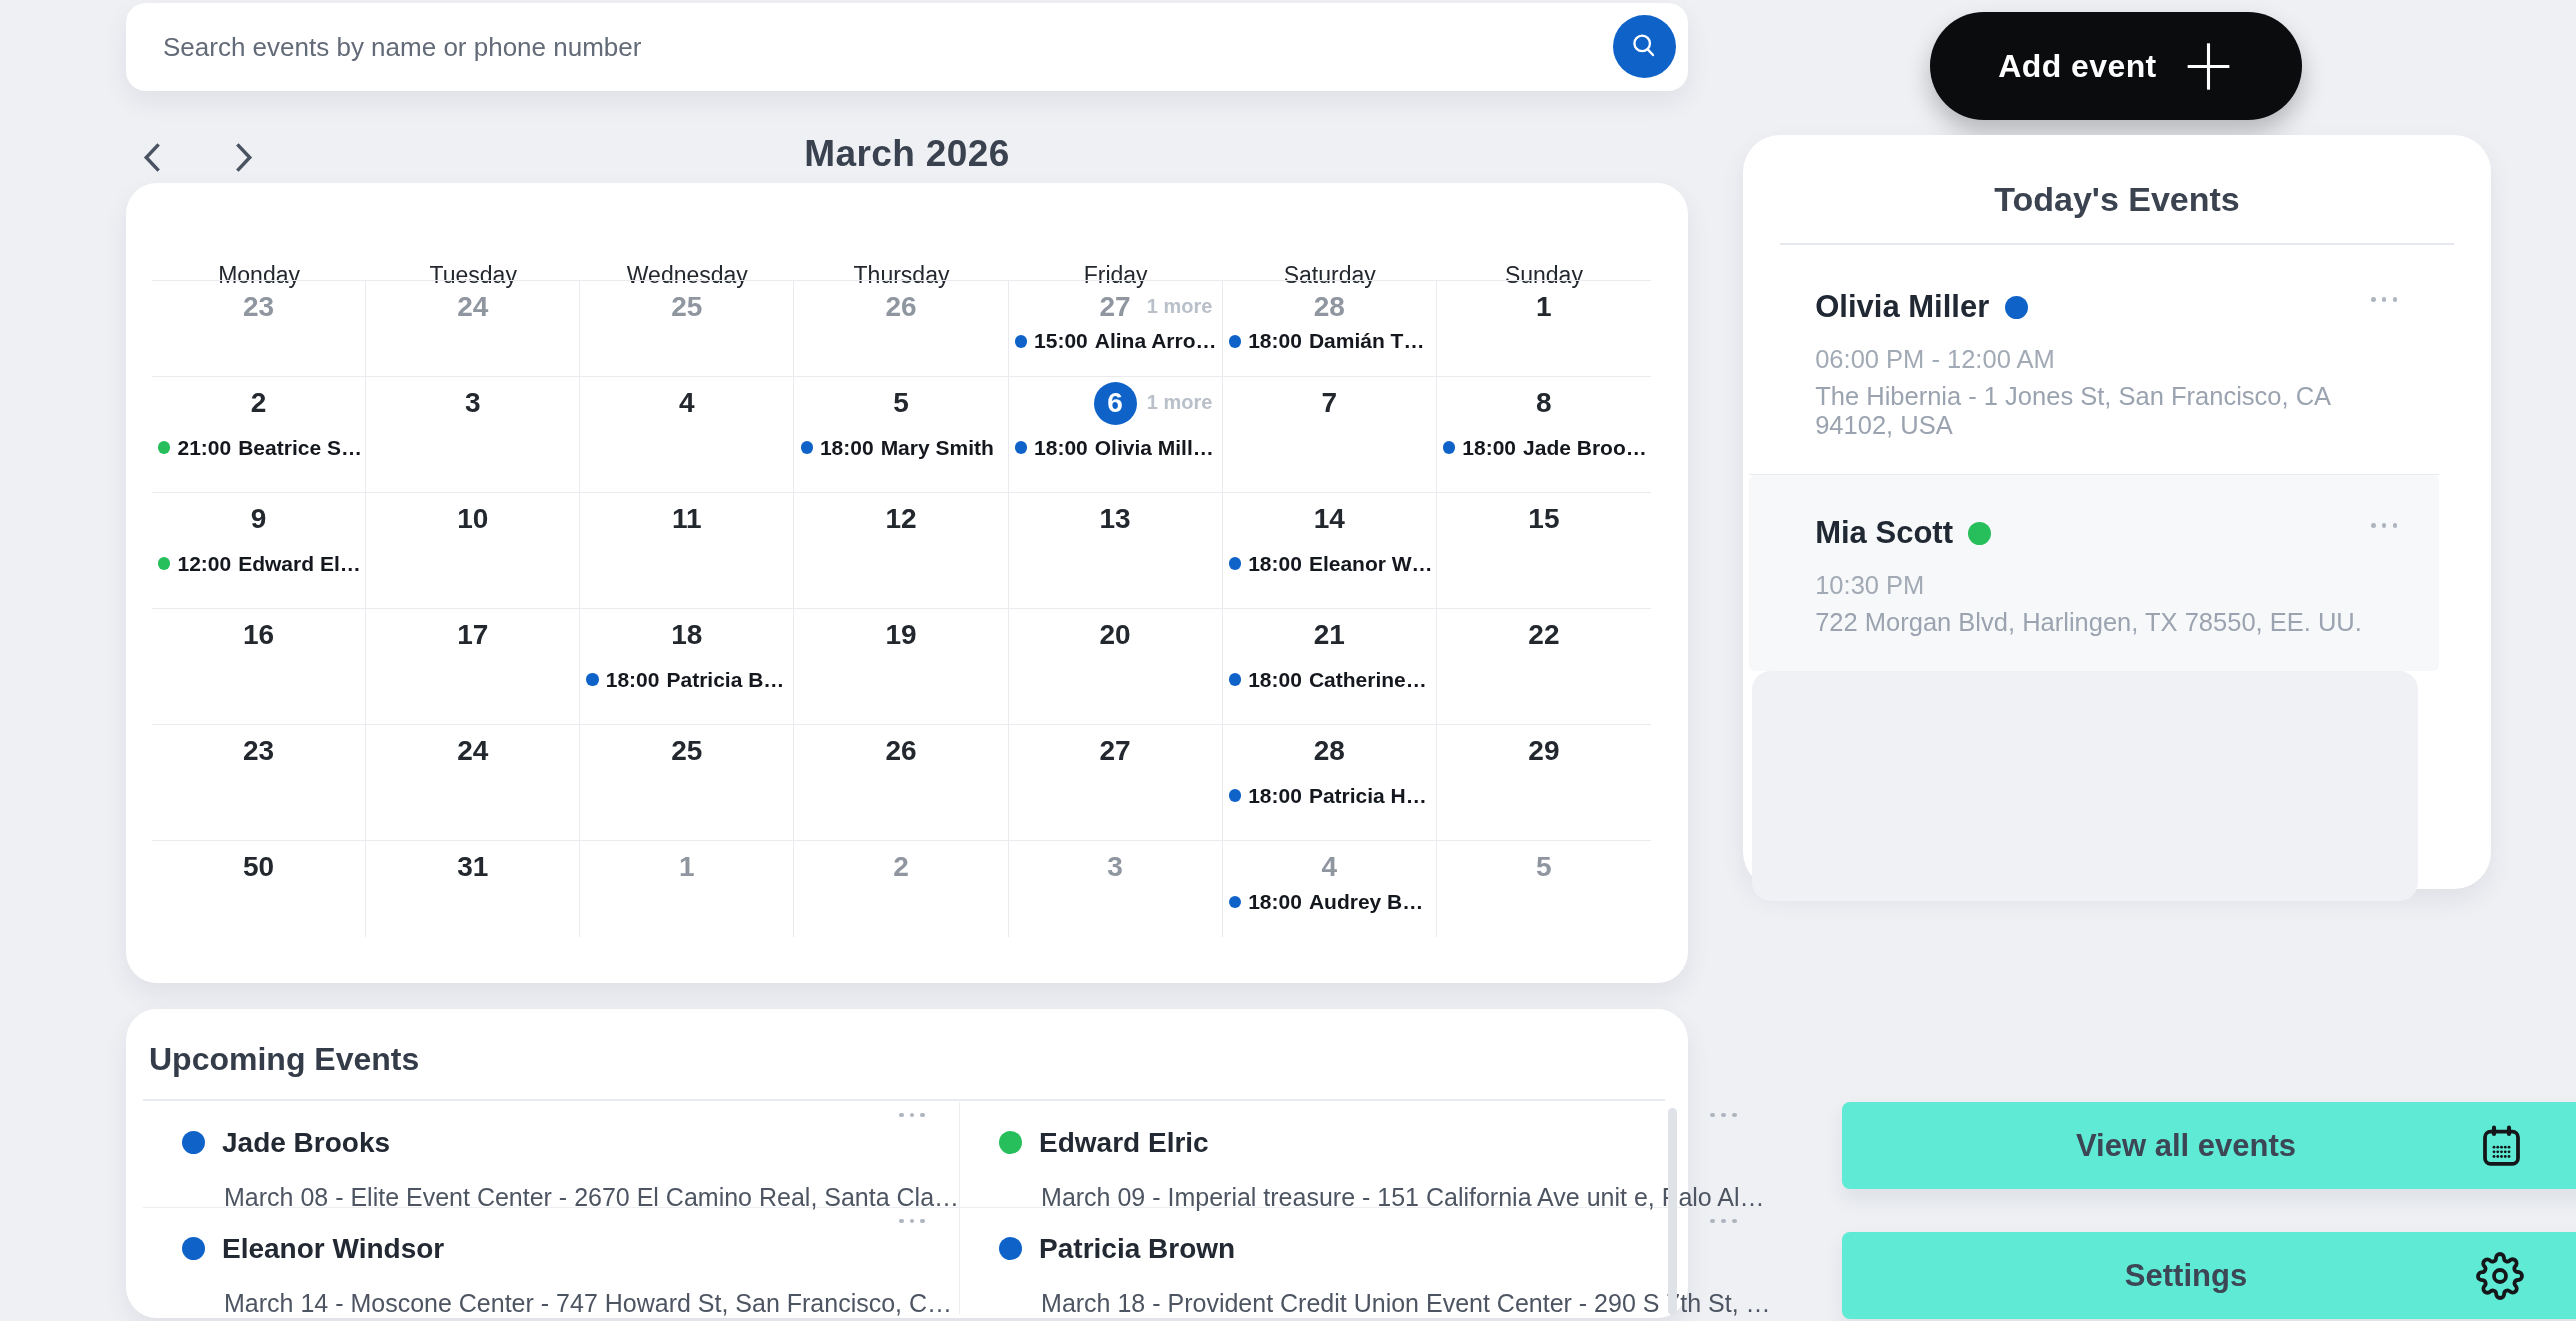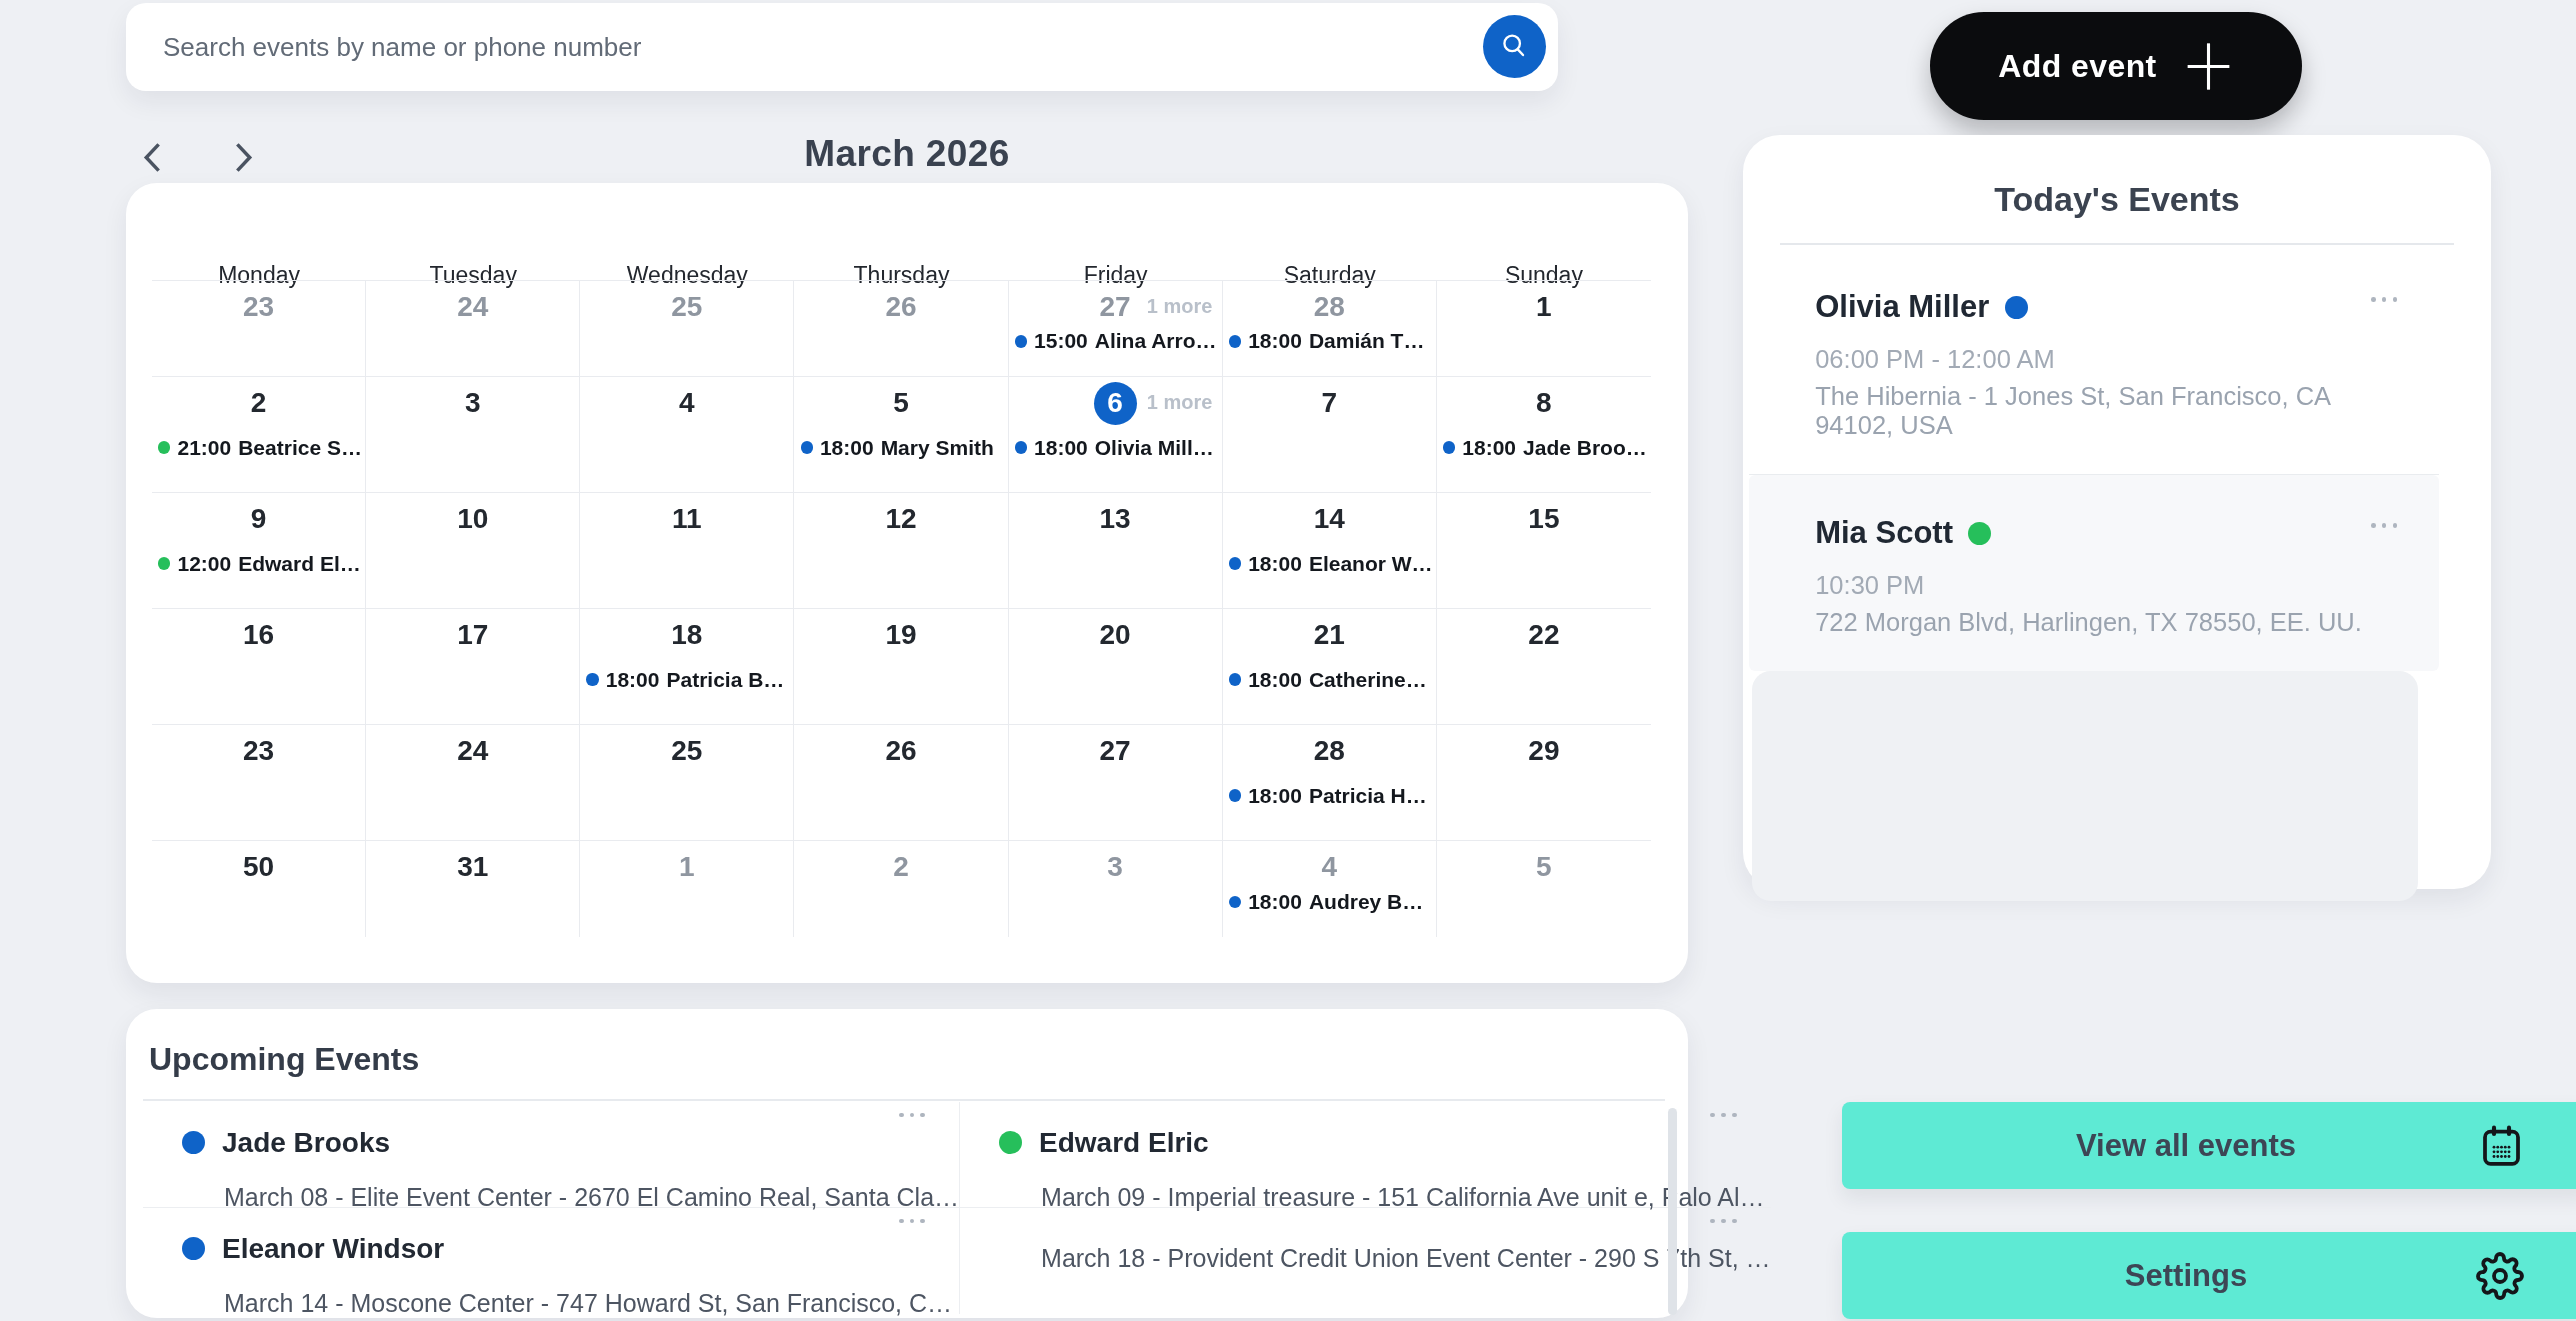--- a/index.html
+++ b/index.html
@@ -4,21 +4,21 @@
 <style>
   html,body{margin:0;padding:0;}
   body{
     width:2576px;height:1322px;position:relative;overflow:hidden;
     background:#eef0f4;
     font-family:"Liberation Sans","DejaVu Sans",sans-serif;
     color:#23272e;
   }
   .card{position:absolute;background:#ffffff;box-shadow:0 10.8px 26px rgba(23,32,50,.07);}
   
-  .search-card{left:126px;top:3.1px;width:1432px;height:88px;border-radius:20px;display:flex;align-items:center;}
+  .search-card{left:126px;top:3.1px;width:1562px;height:88px;border-radius:20px;display:flex;align-items:center;}
   .search-input{flex:1;border:none;outline:none;background:transparent;margin-left:35px;font-size:26px;color:#3c4552;font-family:inherit;}
   .search-input::placeholder{color:#626b77;opacity:1;}
   .search-btn{position:absolute;right:12.3px;top:11.6px;width:63px;height:63px;border-radius:50%;background:#0f63c8;border:none;display:flex;align-items:center;justify-content:center;cursor:pointer;}
   
   .add-btn{position:absolute;left:1930px;top:12.3px;width:372px;height:108px;border-radius:54px;background:#0b0c0e;border:none;display:flex;align-items:center;justify-content:center;gap:26px;box-shadow:0 12.3px 23px rgba(10,12,14,.25);cursor:pointer;}
   .add-btn .lbl{color:#fff;font-size:32px;font-weight:800;letter-spacing:0.4px;}
   
   .nav-btn{position:absolute;top:136px;width:43px;height:43px;background:none;border:none;cursor:pointer;padding:0;}
   .nav-prev{left:137px;} .nav-next{left:225px;}
   .cal-title{position:absolute;left:126px;top:133px;width:1562px;text-align:center;font-size:37px;font-weight:800;color:#3a4250;letter-spacing:0.4px;}
@@ -393,20 +393,24 @@
           <span class="dot blue"></span>
           <span class="uname">Eleanor Windsor</span>
         </div>
         <div class="udetails">March 14 - Moscone Center - 747 Howard St, San Francisco, C…</div>
       </div>
       <div class="ucell">
         <div class="menu-dots">
           <span></span>
           <span></span>
           <span></span>
+        </div>
+        <div class="uname-line">
+          <span class="dot blue"></span>
+          <span class="uname">Patricia Brown</span>
         </div>
         <div class="udetails">March 18 - Provident Credit Union Event Center - 290 S 7th St, …</div>
       </div>
     </div>
   <div class="up-scrollbar"></div>
 </div>
 
 <button class="side-btn view-all-btn">
   <span class="lbl">View all events</span>
   <span class="icon">

